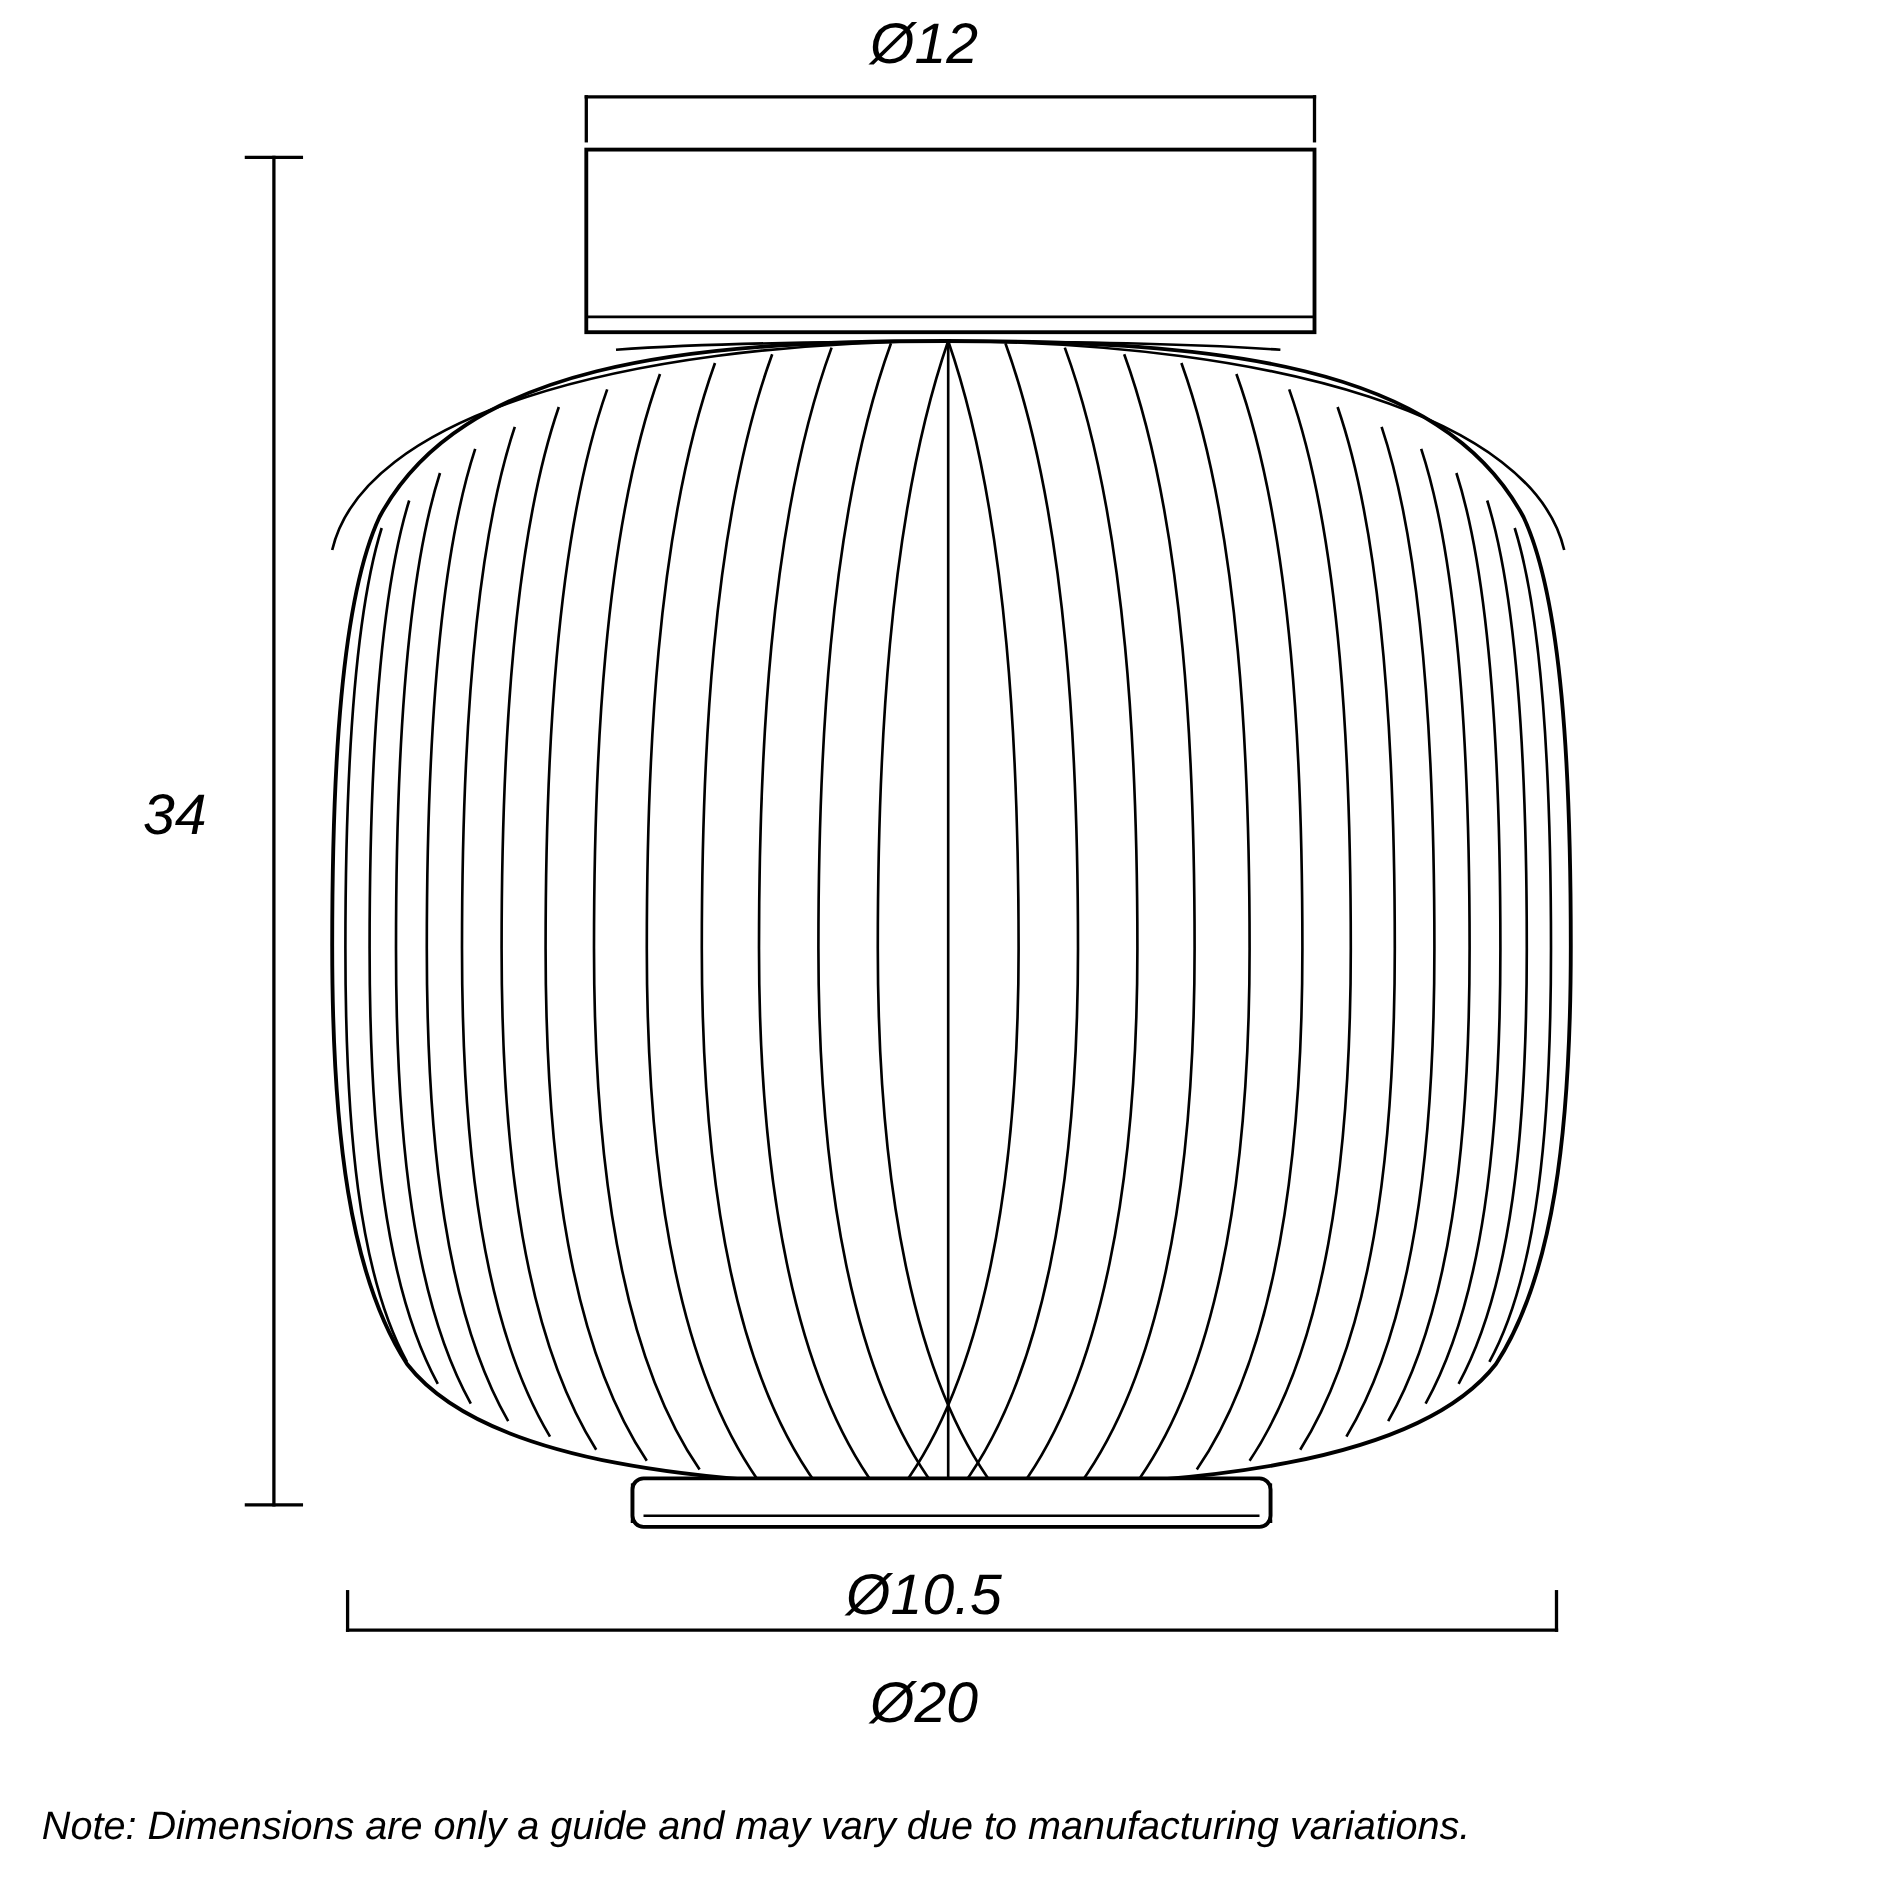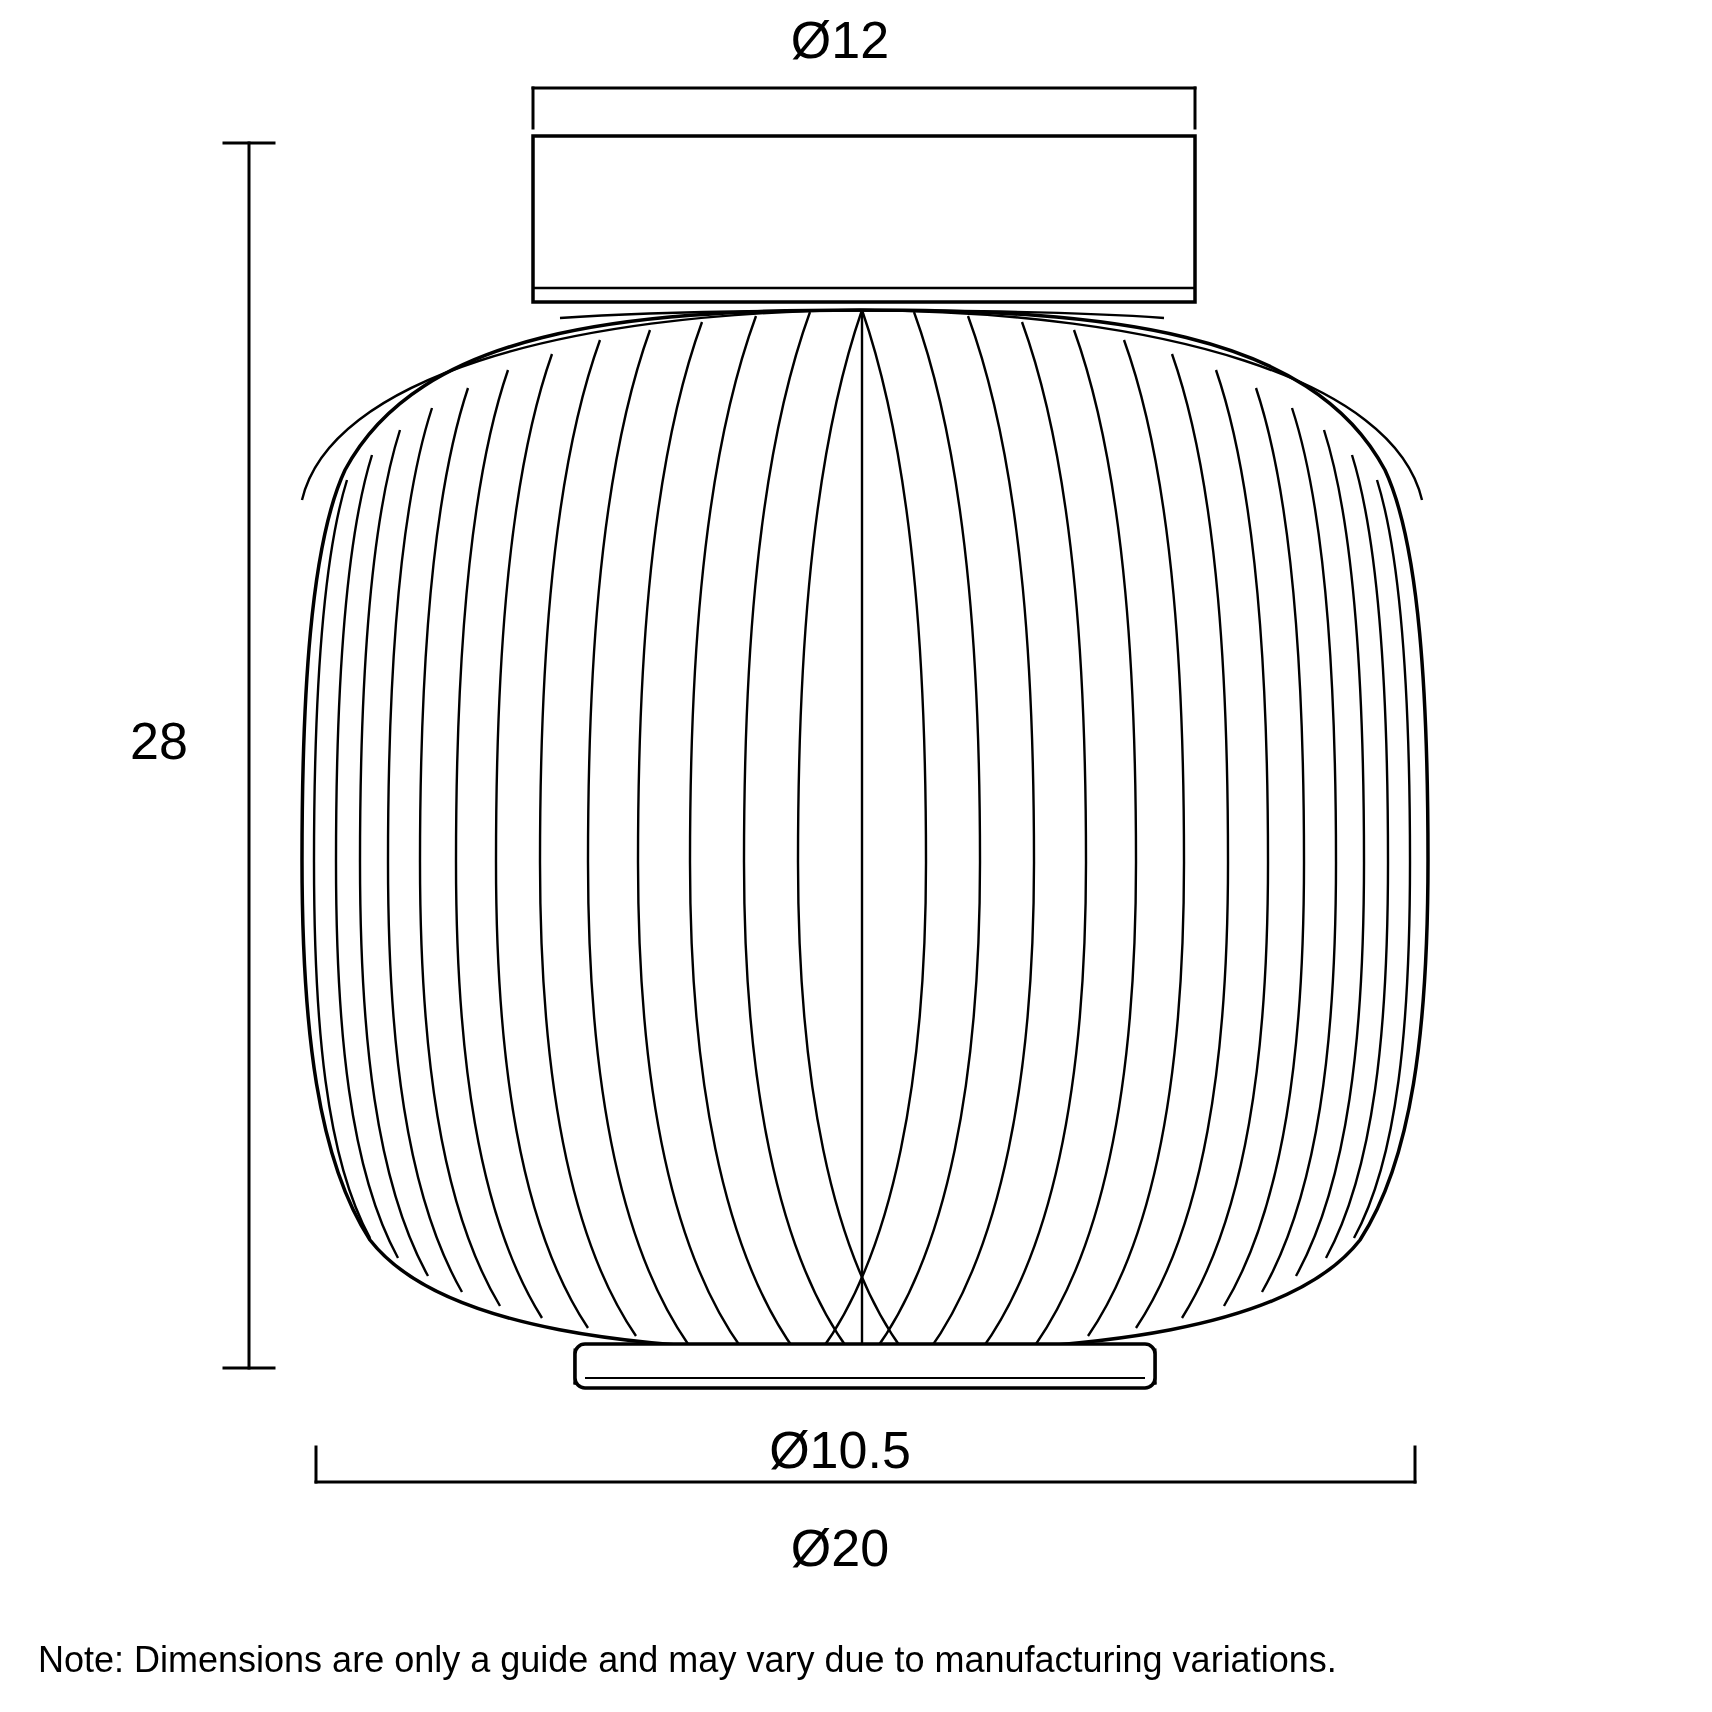--- a/index.html
+++ b/index.html
@@ -11,20 +11,21 @@
     width: 1712px;
     height: 1712px;
     font-family: "Liberation Sans", sans-serif;
     color: #000000;
     overflow: hidden;
   }
   #stage {
     position: relative;
     width: 1712px;
     height: 1245px;
+    font-style: italic;
   }
   #drawing {
     position: absolute;
     left: 0;
     top: 0;
     width: 1712px;
     height: 1712px;
   }
   .dim-label {
     position: absolute;
@@ -161,21 +162,21 @@
     </g>
 
     <g stroke="#000000" stroke-width="3.5" fill="#ffffff">
       <rect x="575" y="1344" width="580" height="44" rx="10"></rect>
       <line x1="585" y1="1378" x2="1145" y2="1378" stroke-width="2.2"></line>
     </g>
   </svg>
 
   <div class="dim-label" id="label-top">Ø12</div>
 
-  <div class="dim-label" id="label-height">28</div>
+  <div class="dim-label" id="label-height">34</div>
 
   <div class="dim-label" id="label-bottom-inner">Ø10.5</div>
 
   <div class="dim-label" id="label-bottom-outer">Ø20</div>
 
   <div id="note">Note: Dimensions are only a guide and may vary due to manufacturing variations.</div>
 
 </div>
 
 </body></html>

